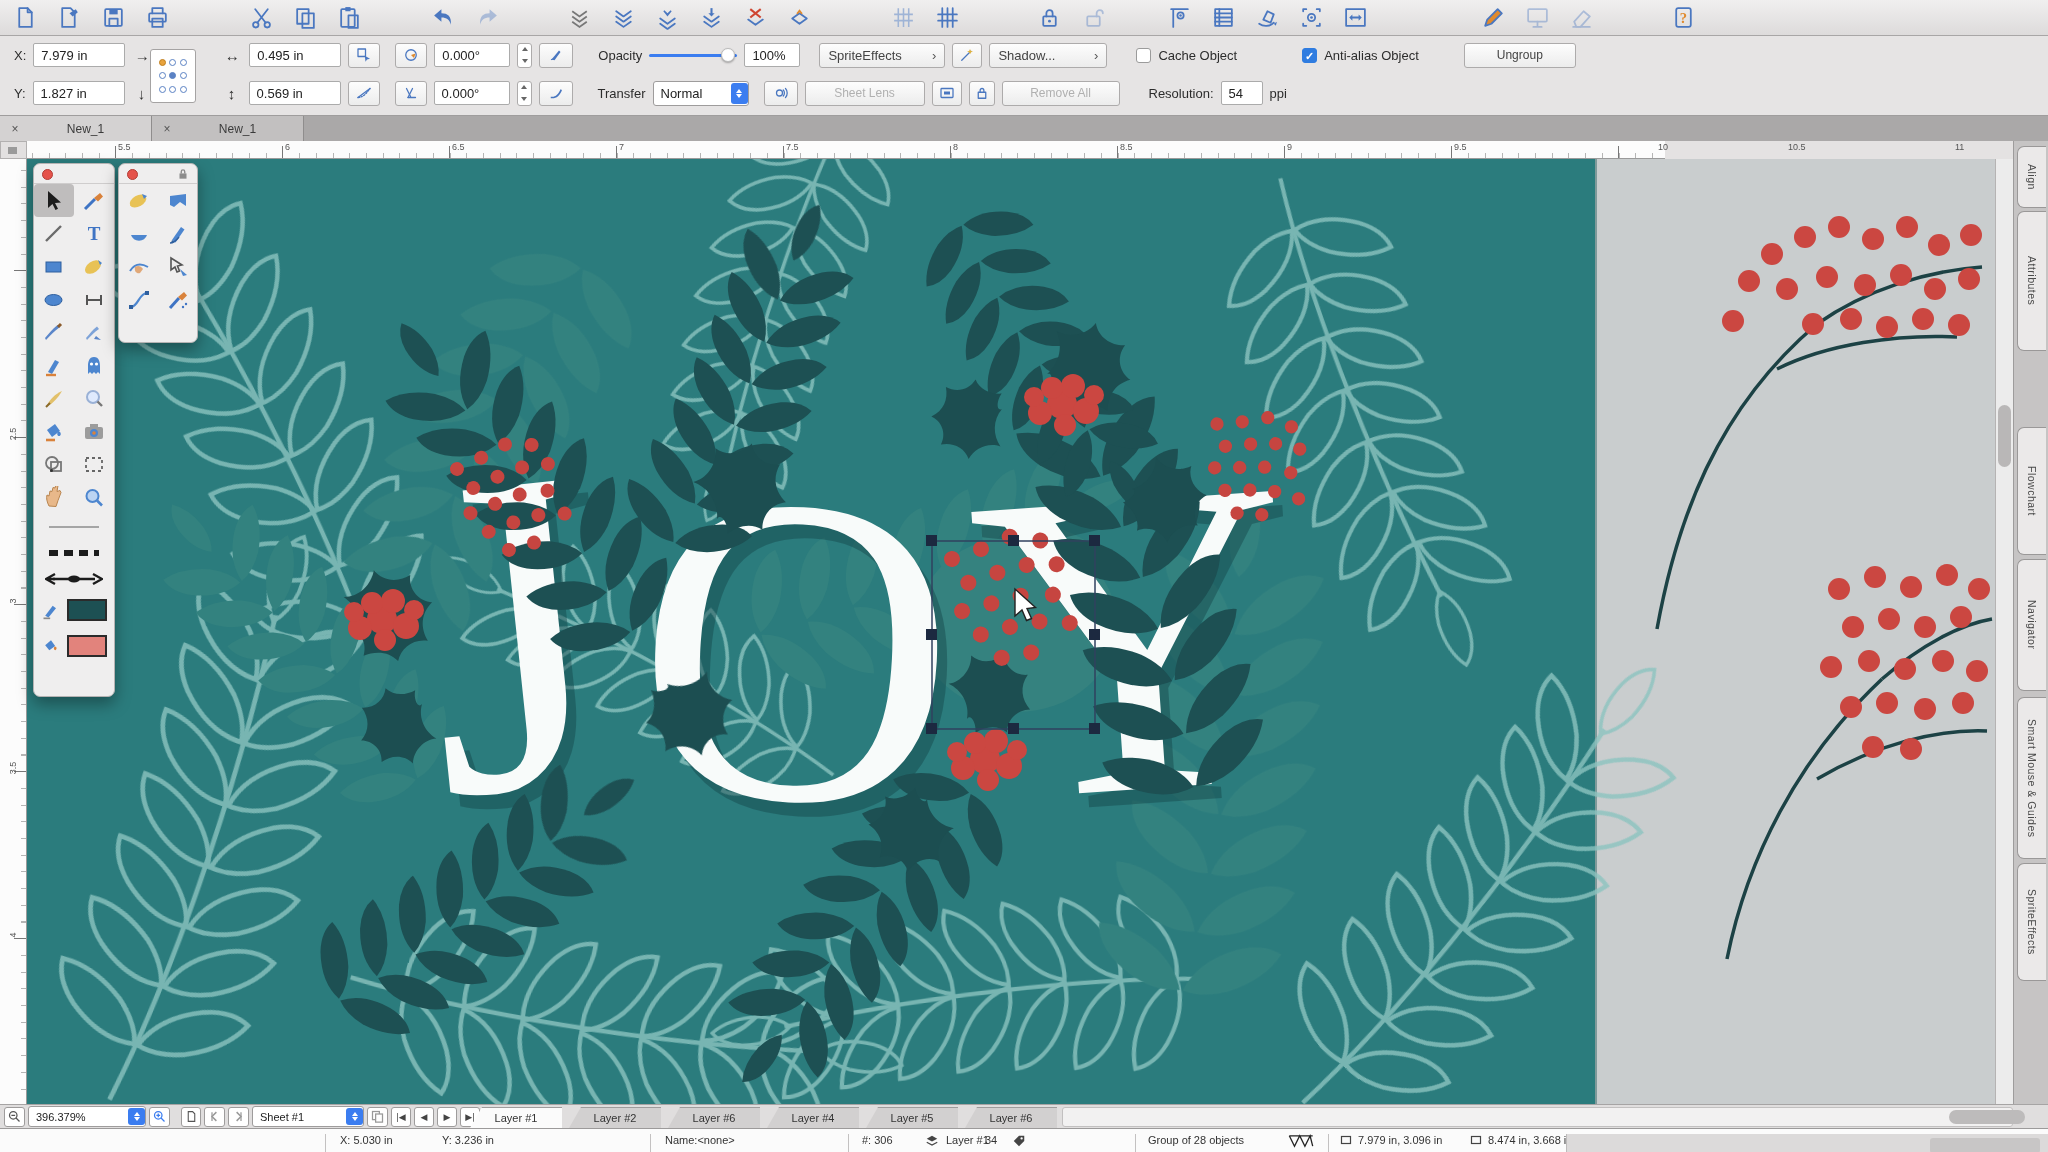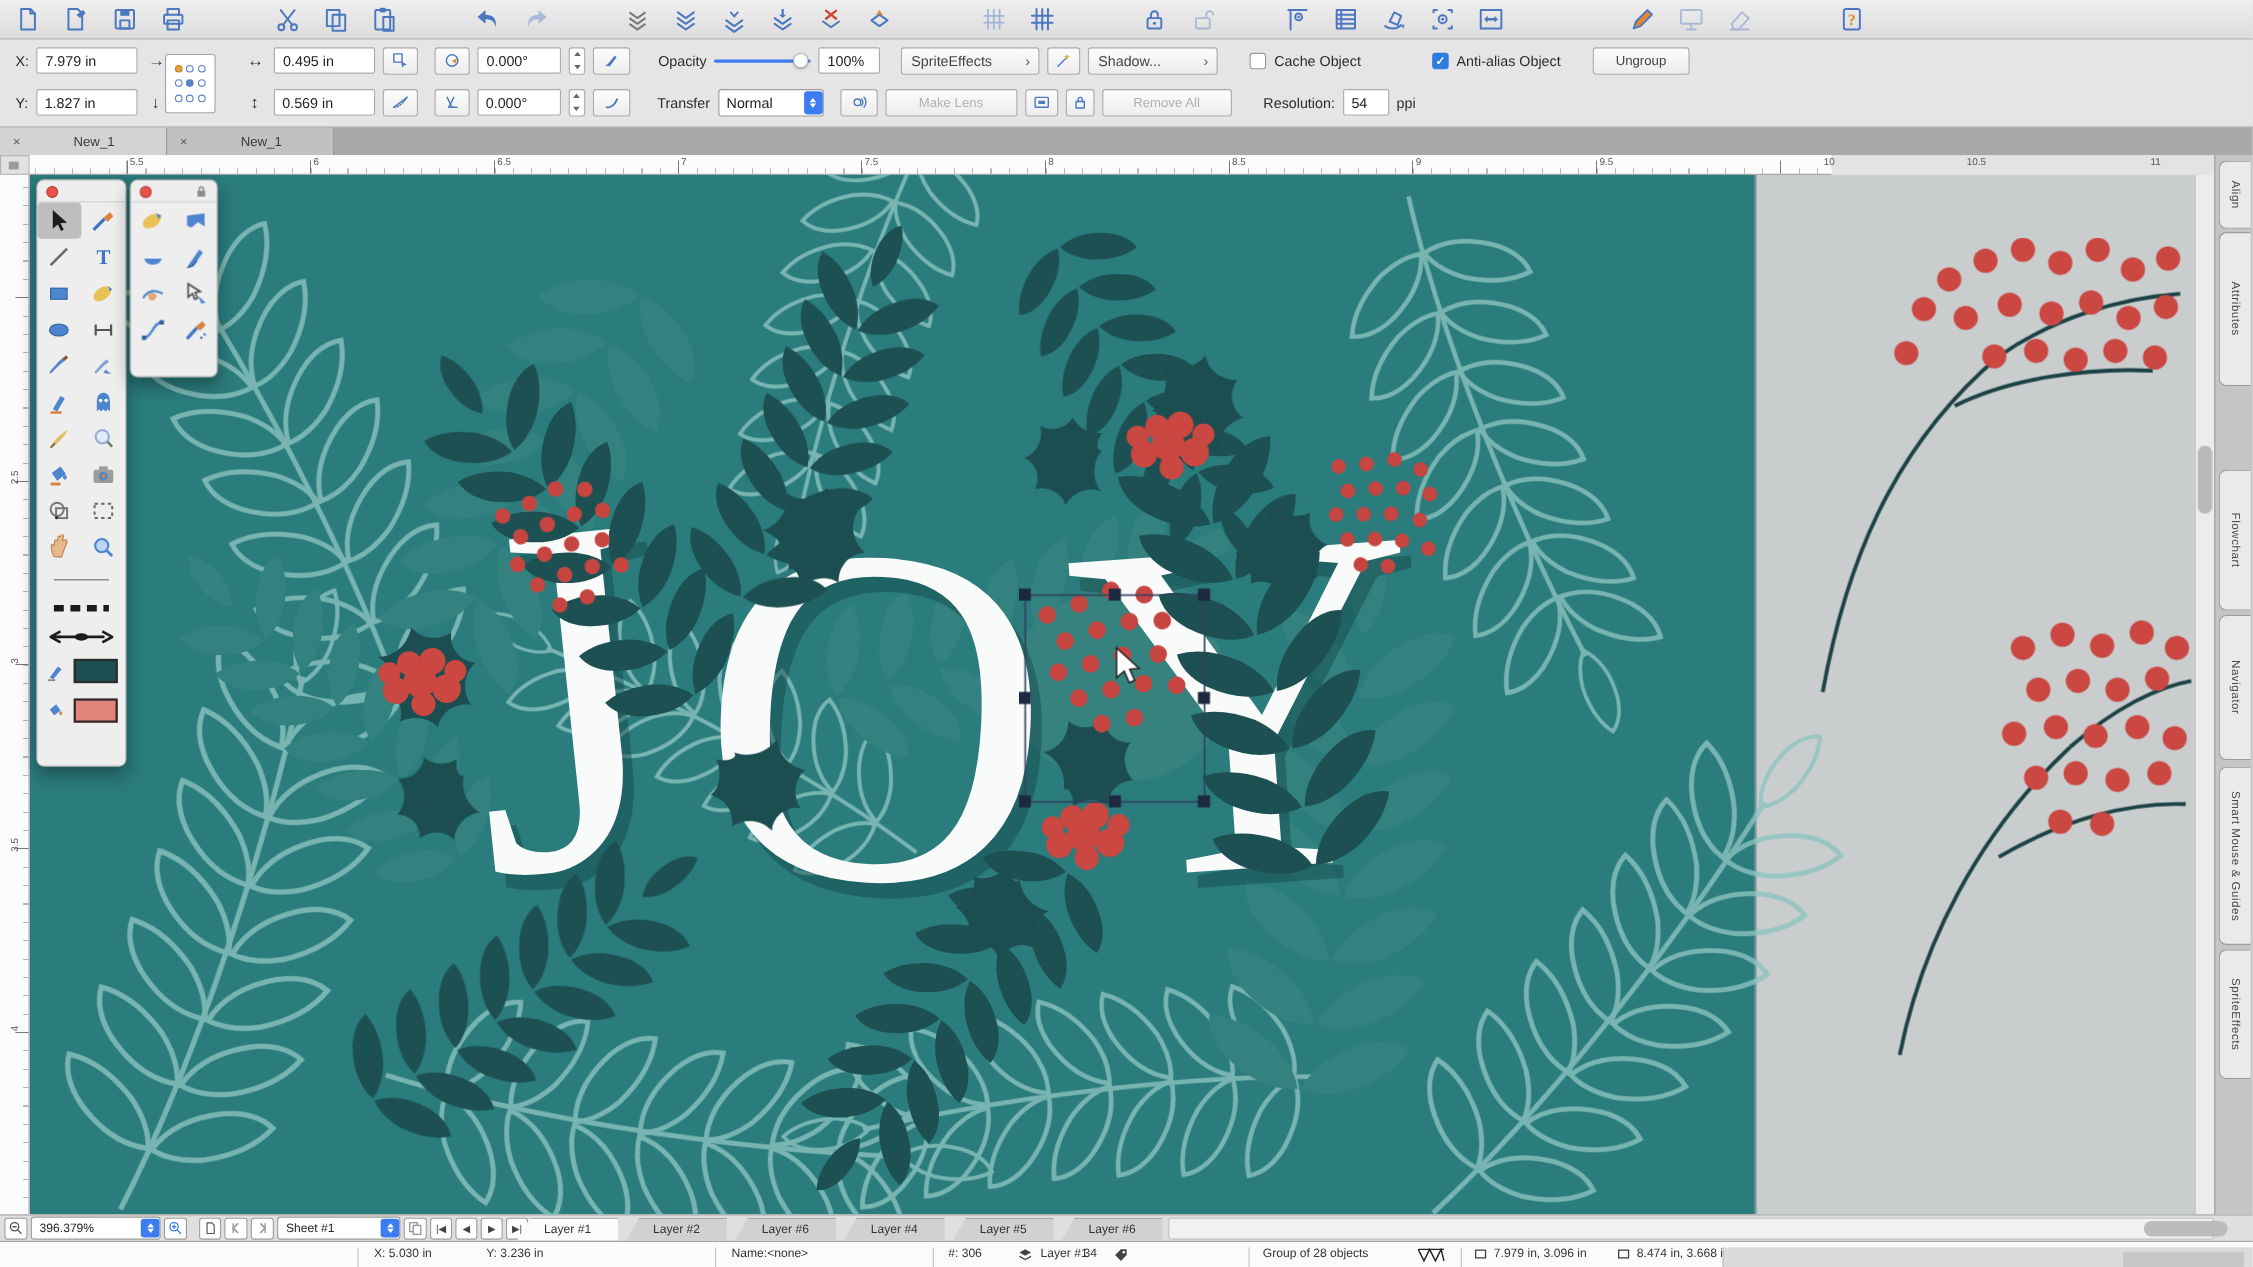--- a/index.html
+++ b/index.html
@@ -396,21 +396,21 @@
           <span class="chev">›</span>
       </div>
       <label class="chk" style="margin-left:22px">
         <span class="box"></span>
         <span>Cache Object</span>
       </label>
       <label class="chk" style="margin-left:58px">
         <span class="box checked">✓</span>
         <span>Anti-alias Object</span>
       </label>
-      <div class="pbtn" style="width:88px;margin-left:22px">Ungroup</div>
+      <div class="pbtn" style="width:112px;margin-left:38px">Ungroup</div>
     </div>
     <div class="prow">
       <span class="lbl">Y:</span>
       <div class="fld" style="width:92px">1.827 in</div>
       <span class="arrowglyph">↓</span>
       <span style="width:56px"></span>
       <span class="arrowglyph">↕</span>
       <div class="fld" style="width:92px">0.569 in</div>
       <div class="pbtn" style="width:32px">
           <svg viewBox="0 0 24 24">
@@ -438,21 +438,21 @@
       <div class="combo" style="width:96px;height:25px;font-size:13px">
         <span>Normal</span>
           <span class="bluestep"></span>
       </div>
       <div class="pbtn" style="width:34px;margin-left:8px">
           <svg viewBox="0 0 24 24">
             <circle class="ico-stroke" cx="10" cy="12" r="4"></circle>
             <path class="ico-stroke" d="M15 8c2 2 2 6 0 8M18 6c3 3 3 9 0 12"></path>
           </svg>
         </div>
-      <div class="pbtn disabled" style="width:120px">Make Lens</div>
+      <div class="pbtn disabled" style="width:120px">Sheet Lens</div>
       <div class="pbtn" style="width:30px">
           <svg viewBox="0 0 24 24">
             <rect class="ico-stroke" x="4" y="6" width="16" height="12" rx="1"></rect>
             <path class="ico-fill" d="M8 10h8v4H8z"></path>
           </svg>
         </div>
       <div class="pbtn" style="width:26px">
           <svg viewBox="0 0 24 24">
             <rect class="ico-stroke" x="7" y="11" width="10" height="8"></rect>
             <path class="ico-stroke" d="M9.5 11V8.5a2.5 2.5 0 0 1 5 0V11"></path>

